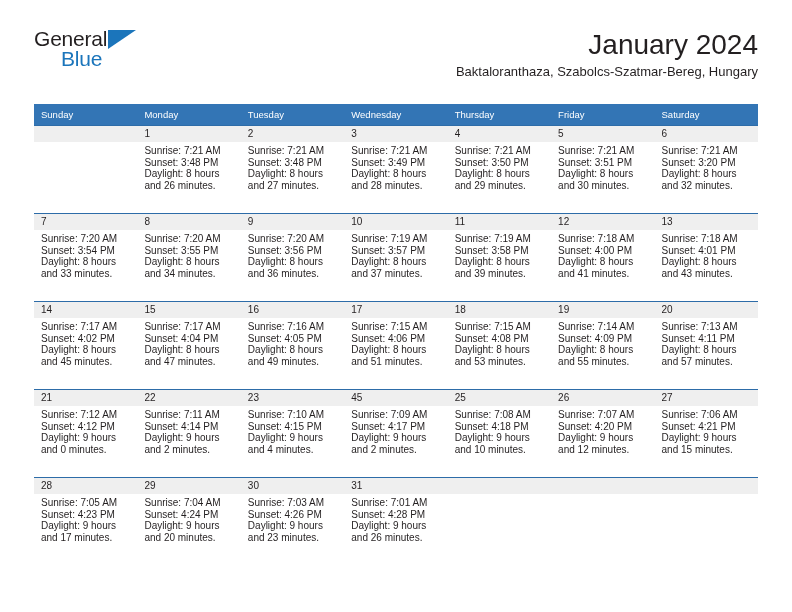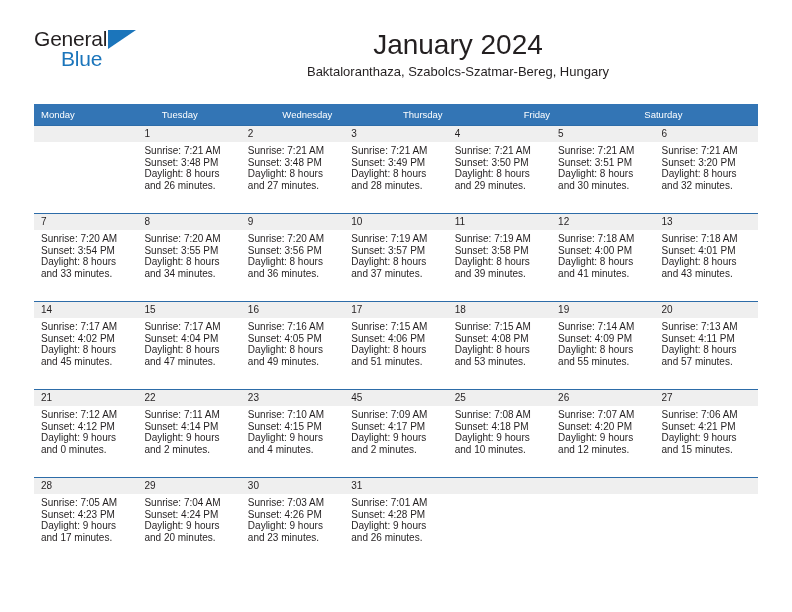--- a/index.html
+++ b/index.html
@@ -65,21 +65,21 @@
     font-size: 21px;
     letter-spacing: -0.2px;
     color: #1b75bb;
     font-family: "Liberation Sans", sans-serif;
   }
 
   .titles {
     position: absolute;
     right: 0;
     top: 0;
-    text-align: center;
+    text-align: right;
     width: 600px;
   }
   .cal-title {
     font-size: 28px;
     color: #231f20;
     line-height: 34px;
     white-space: nowrap;
   }
   .cal-subtitle {
     font-size: 13px;
@@ -164,20 +164,21 @@
 
     <div class="titles">
       <div class="cal-title">January 2024</div>
       <div class="cal-subtitle">Baktaloranthaza, Szabolcs-Szatmar-Bereg, Hungary</div>
     </div>
 
   </div>
 
   <div class="calendar">
     <div class="cal-row head-row" id="header-row">
+        <div class="head-cell">Sunday</div>
         <div class="head-cell">Monday</div>
         <div class="head-cell">Tuesday</div>
         <div class="head-cell">Wednesday</div>
         <div class="head-cell">Thursday</div>
         <div class="head-cell">Friday</div>
         <div class="head-cell">Saturday</div>
       </div>
     <div id="weeks-container">
         <div class="cal-row week-row">
           <div class="day-cell empty">

